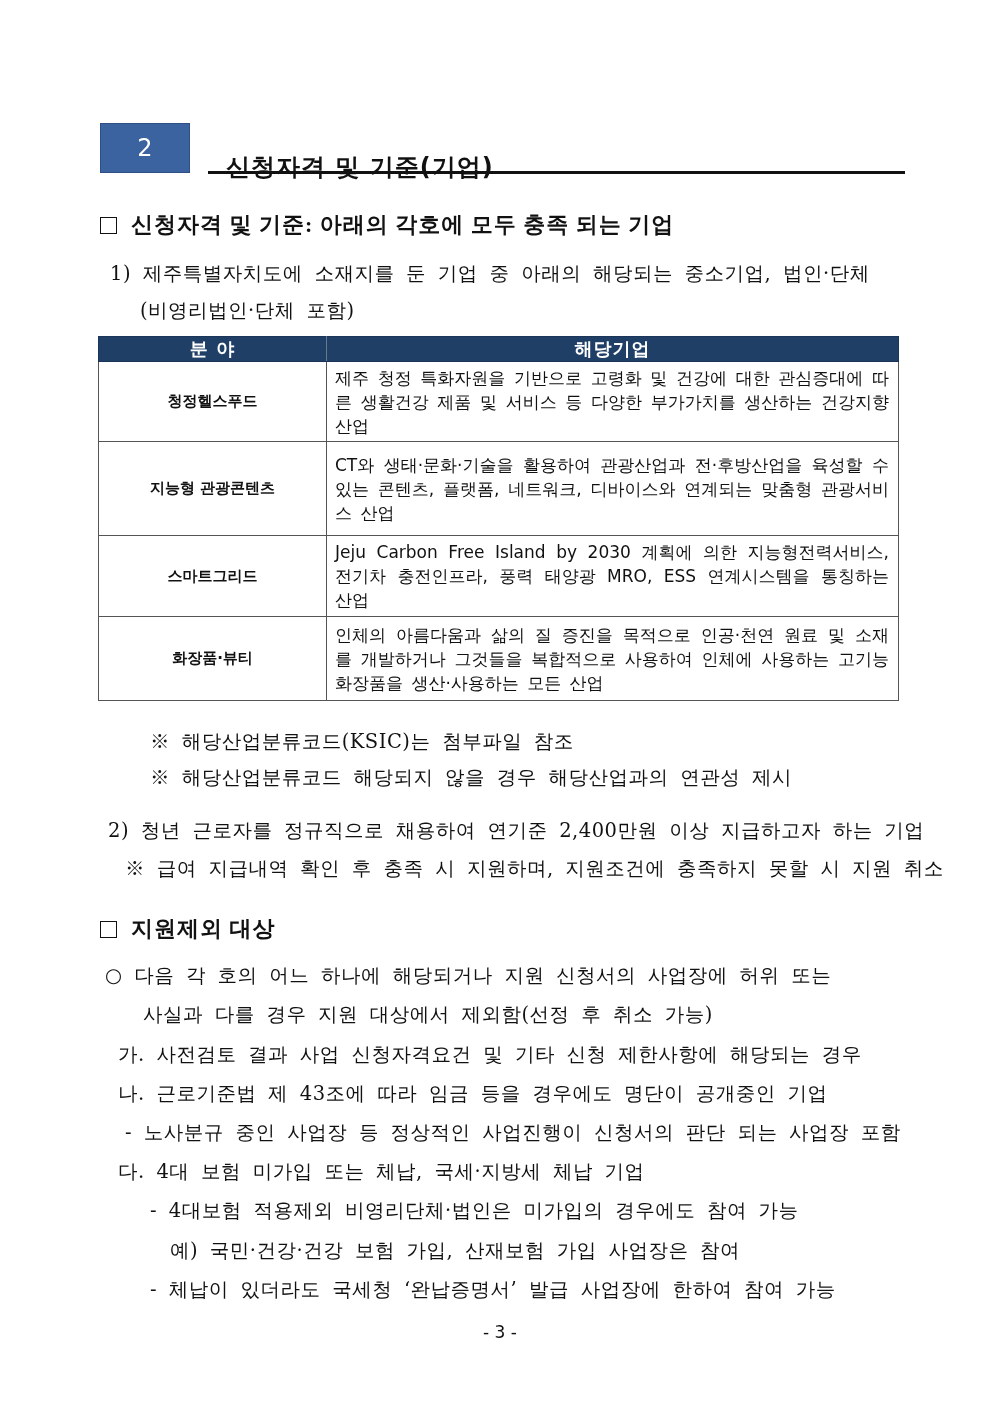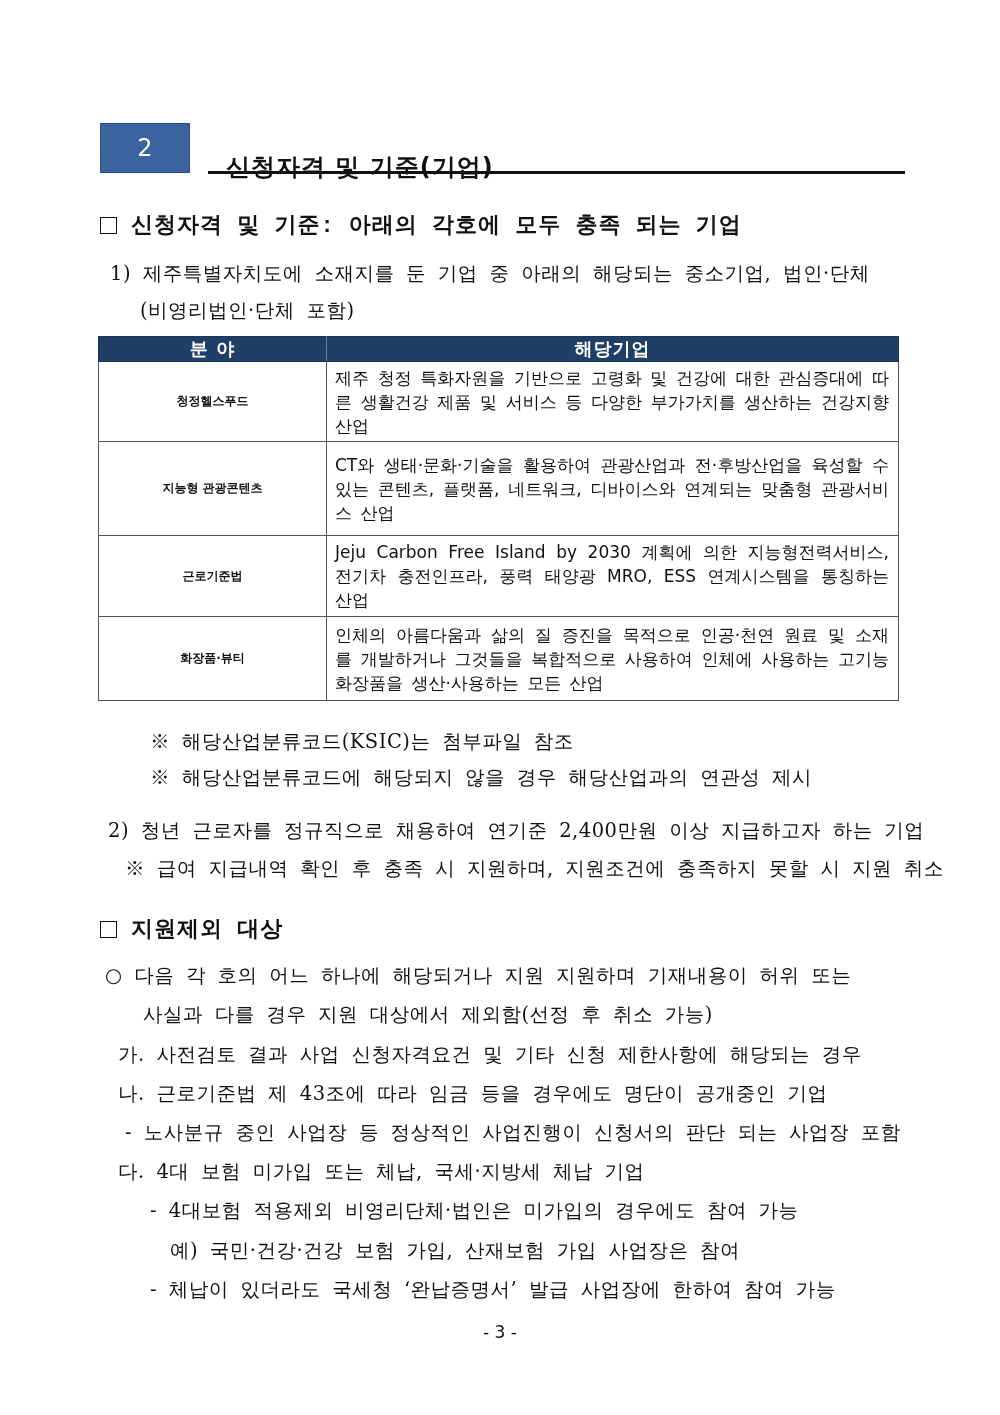--- a/index.html
+++ b/index.html
@@ -15,38 +15,38 @@
     }
     .section-title {
       position: absolute; left: 126px; top: 8px;
       font-family: "DejaVu Sans", sans-serif; font-weight: bold; font-size: 24px; color: #111;
       letter-spacing: 1px;
       margin-top: 20px;
     }
     .section-rule { position: absolute; left: 108px; top: 48px; width: 697px; height: 3px; background: #111; }
 
     .heading {
-      position: absolute; font-family: Liberation Mono, monospace; font-weight: bold; font-size: 22px;
+      position: absolute; font-family: Liberation Serif, serif; font-weight: bold; font-size: 22px;
       display: flex; align-items: center; letter-spacing: 1px;
     }
     .box-icon { display: inline-block; width: 17px; height: 17px; border: 1.5px solid #111; margin-right: 14px; }
 
     .line { position: absolute; font-size: 19.5px; white-space: nowrap; letter-spacing: 0.5px; word-spacing: 5px; }
 
     table.fields {
       position: absolute; left: 98px; top: 336px; width: 801px; border-collapse: collapse;
       font-family: "DejaVu Sans", sans-serif;
     }
     table.fields th {
       background: #1f3f66; color: #fff; font-weight: bold; font-size: 18px; height: 24px;
       border: 1px solid #1a3558; letter-spacing: 1px;
     }
     table.fields th:first-child { border-right: 1px solid #6b7a8a; }
     table.fields td { border: 1px solid #555; vertical-align: middle; }
-    table.fields td.field { width: 228px; text-align: center; font-weight: bold; font-size: 12px; }
+    table.fields td.field { width: 228px; text-align: center; font-weight: bold; font-size: 15px; }
     table.fields td.desc {
       font-size: 17px; line-height: 24px; padding: 2px 9px 2px 8px; text-align: justify;
       text-align-last: auto; word-spacing: 3px;
     }
     .r1 td { height: 80px; } .r2 td { height: 94px; } .r3 td { height: 81px; } .r4 td { height: 84px; }
 
     .page-num { position: absolute; left: 0; width: 1000px; top: 1322px; text-align: center; font-family: "DejaVu Sans", sans-serif; font-size: 17px; }
   </style>
 </head>
 <body>
@@ -75,42 +75,42 @@
   <tbody>
     <tr class="r1">
       <td class="field">청정헬스푸드</td>
       <td class="desc">제주 청정 특화자원을 기반으로 고령화 및 건강에 대한 관심증대에 따른 생활건강 제품 및 서비스 등 다양한 부가가치를 생산하는 건강지향 산업</td>
     </tr>
     <tr class="r2">
       <td class="field">지능형 관광콘텐츠</td>
       <td class="desc">CT와 생태·문화·기술을 활용하여 관광산업과 전·후방산업을 육성할 수 있는 콘텐츠, 플랫폼, 네트워크, 디바이스와 연계되는 맞춤형 관광서비스 산업</td>
     </tr>
     <tr class="r3">
-      <td class="field">근로기준법</td>
+      <td class="field">스마트그리드</td>
       <td class="desc">Jeju Carbon Free Island by 2030 계획에 의한 지능형전력서비스, 전기차 충전인프라, 풍력 태양광 MRO, ESS 연계시스템을 통칭하는 산업</td>
     </tr>
     <tr class="r4">
       <td class="field">화장품·뷰티</td>
       <td class="desc">인체의 아름다움과 삶의 질 증진을 목적으로 인공·천연 원료 및 소재를 개발하거나 그것들을 복합적으로 사용하여 인체에 사용하는 고기능 화장품을 생산·사용하는 모든 산업</td>
     </tr>
   </tbody>
 </table>
 
 <div class="line" style="left:150px; top:728px;">※ 해당산업분류코드(KSIC)는 첨부파일 참조</div>
-<div class="line" style="left:150px; top:764px;">※ 해당산업분류코드에 해당되지 않을 경우 해당산업과의 연관성 제시</div>
+<div class="line" style="left:150px; top:764px;">※ 해당산업분류코드 해당되지 않을 경우 해당산업과의 연관성 제시</div>
 
 <div class="line" style="left:108px; top:817px;">2) 청년 근로자를 정규직으로 채용하여 연기준 2,400만원 이상 지급하고자 하는 기업</div>
 <div class="line" style="left:125px; top:855px;">※ 급여 지급내역 확인 후 충족 시 지원하며, 지원조건에 충족하지 못할 시 지원 취소</div>
 
 <div class="heading" style="left:100px; top:914px;">
   <span class="box-icon"></span>
   <span>지원제외 대상</span>
 </div>
 
-<div class="line" style="left:105px; top:962px;">○ 다음 각 호의 어느 하나에 해당되거나 지원 지원하며 기재내용이 허위 또는</div>
+<div class="line" style="left:105px; top:962px;">○ 다음 각 호의 어느 하나에 해당되거나 지원 신청서의 사업장에 허위 또는</div>
 <div class="line" style="left:143px; top:1001px;">사실과 다를 경우 지원 대상에서 제외함(선정 후 취소 가능)</div>
 <div class="line" style="left:118px; top:1041px;">가. 사전검토 결과 사업 신청자격요건 및 기타 신청 제한사항에 해당되는 경우</div>
 <div class="line" style="left:118px; top:1080px;">나. 근로기준법 제 43조에 따라 임금 등을 경우에도 명단이 공개중인 기업</div>
 <div class="line" style="left:125px; top:1119px;">- 노사분규 중인 사업장 등 정상적인 사업진행이 신청서의 판단 되는 사업장 포함</div>
 <div class="line" style="left:118px; top:1158px;">다. 4대 보험 미가입 또는 체납, 국세·지방세 체납 기업</div>
 <div class="line" style="left:150px; top:1197px;">- 4대보험 적용제외 비영리단체·법인은 미가입의 경우에도 참여 가능</div>
 <div class="line" style="left:170px; top:1237px;">예) 국민·건강·건강 보험 가입, 산재보험 가입 사업장은 참여</div>
 <div class="line" style="left:150px; top:1276px;">- 체납이 있더라도 국세청 ‘완납증명서’ 발급 사업장에 한하여 참여 가능</div>
 
 <div class="page-num">- 3 -</div>

